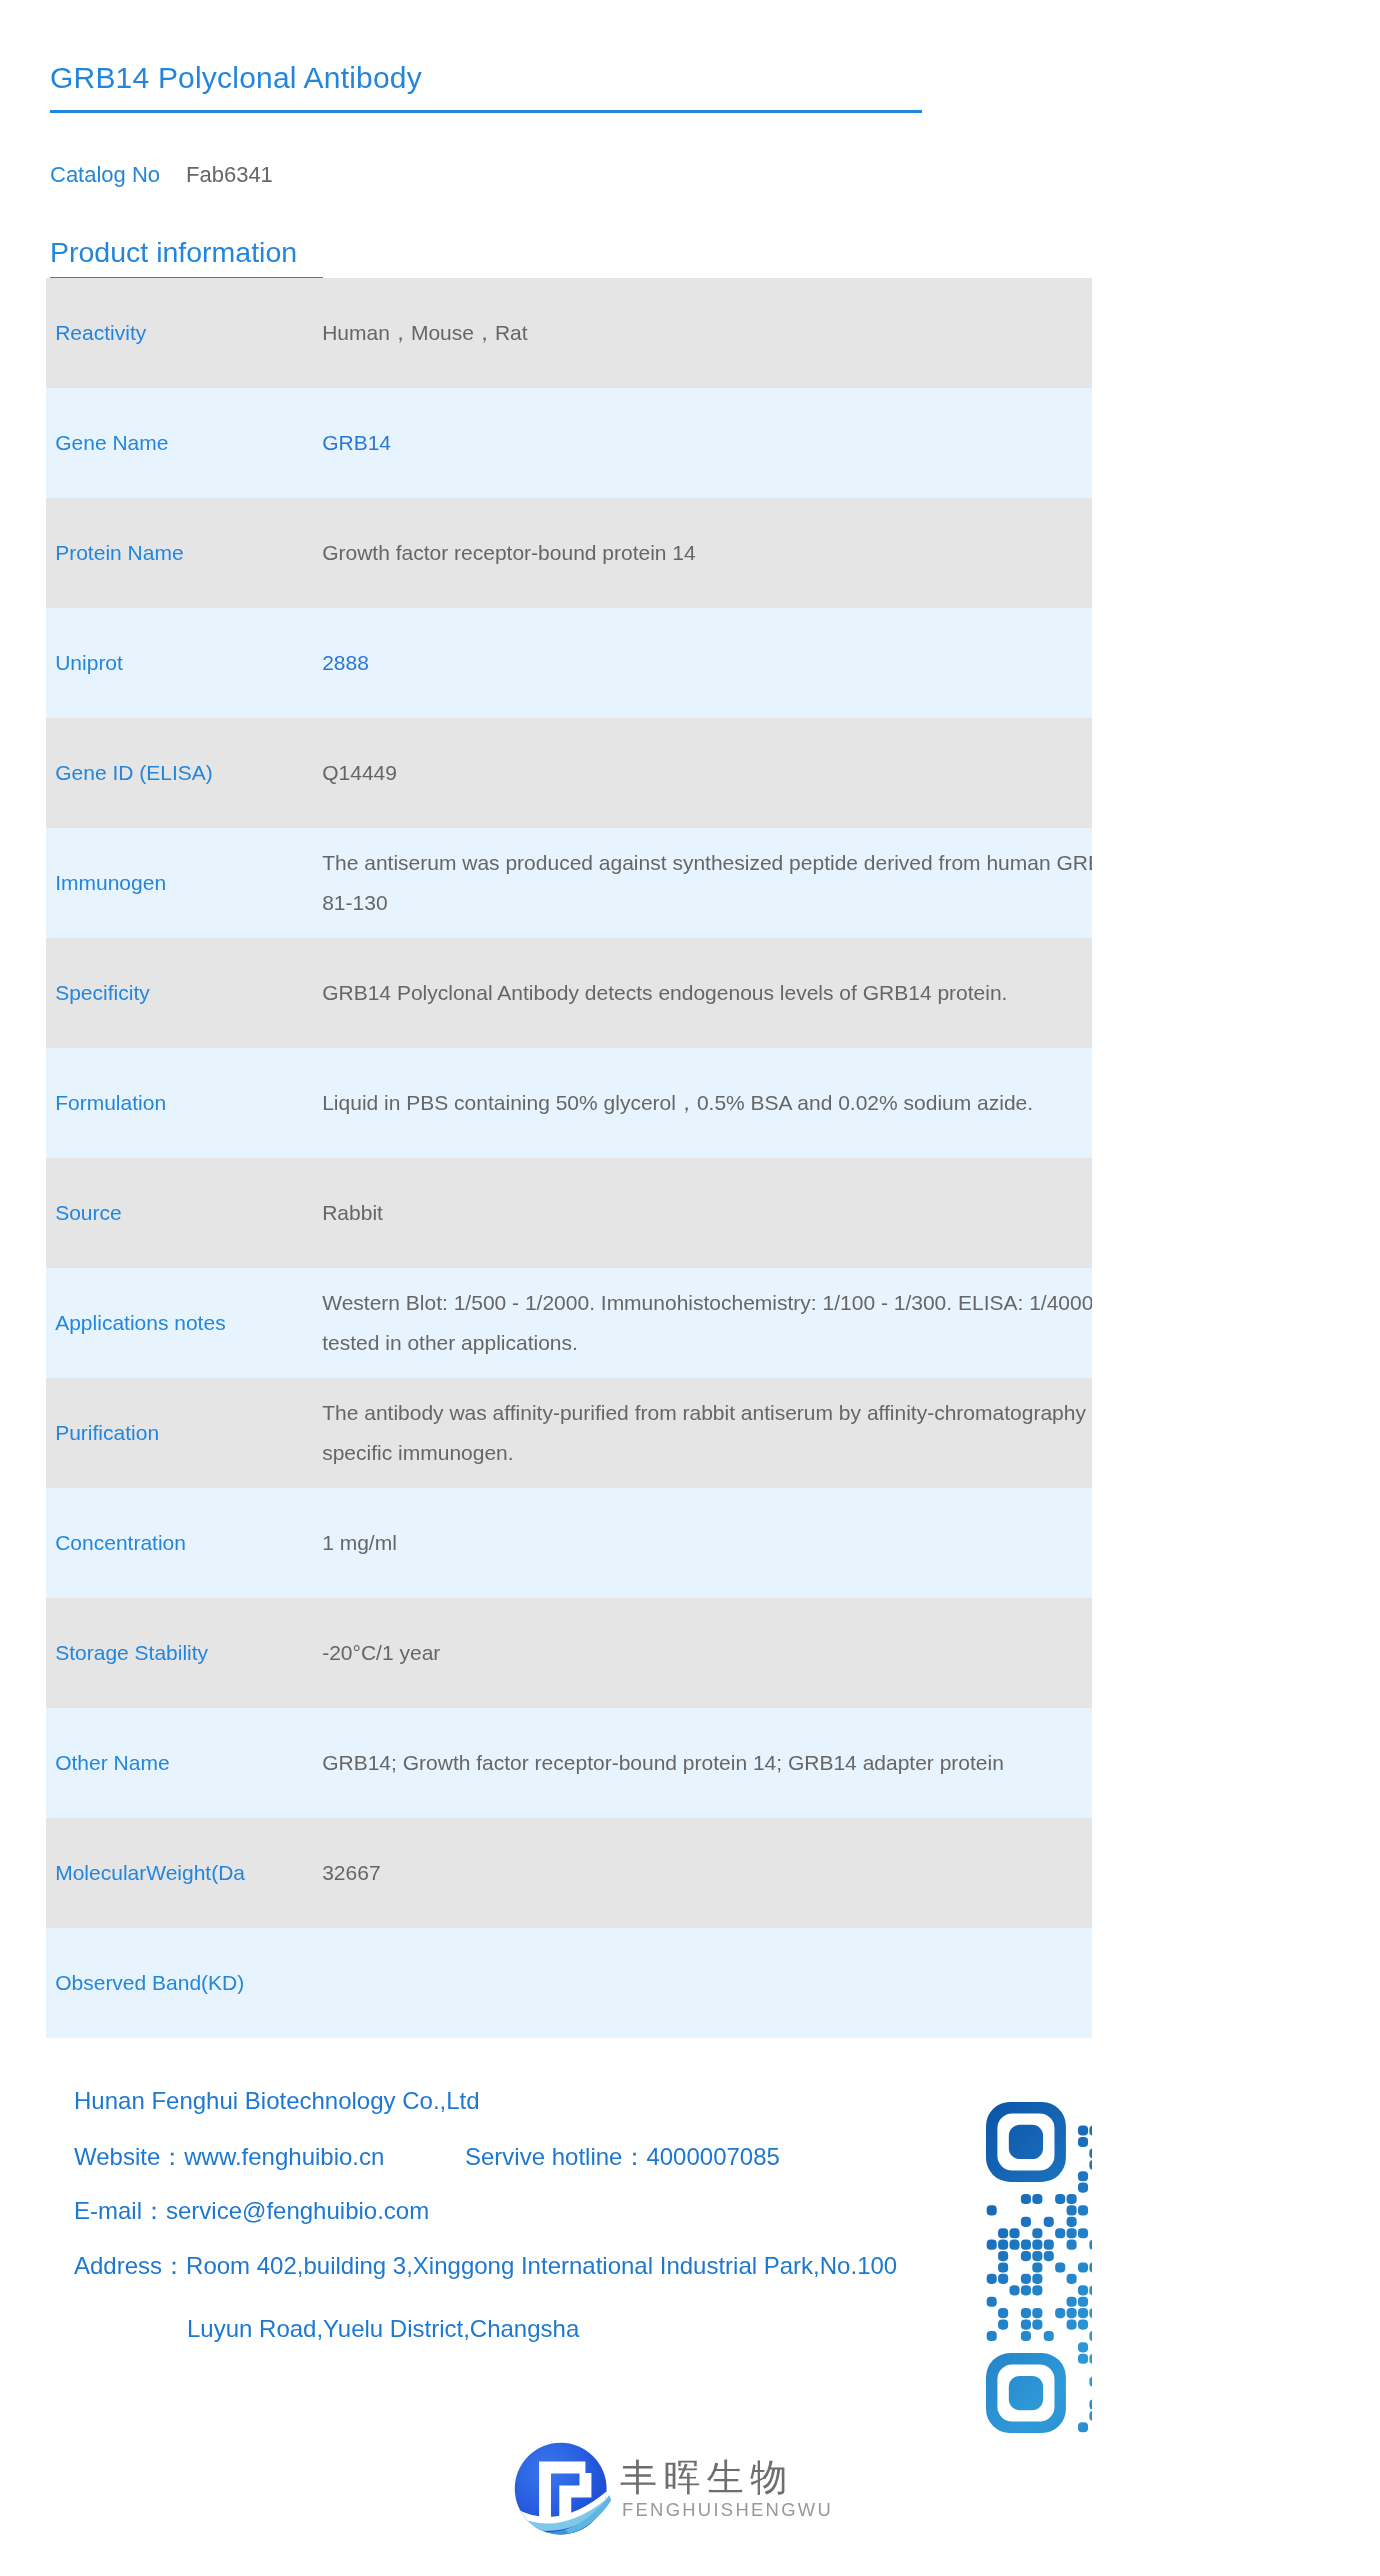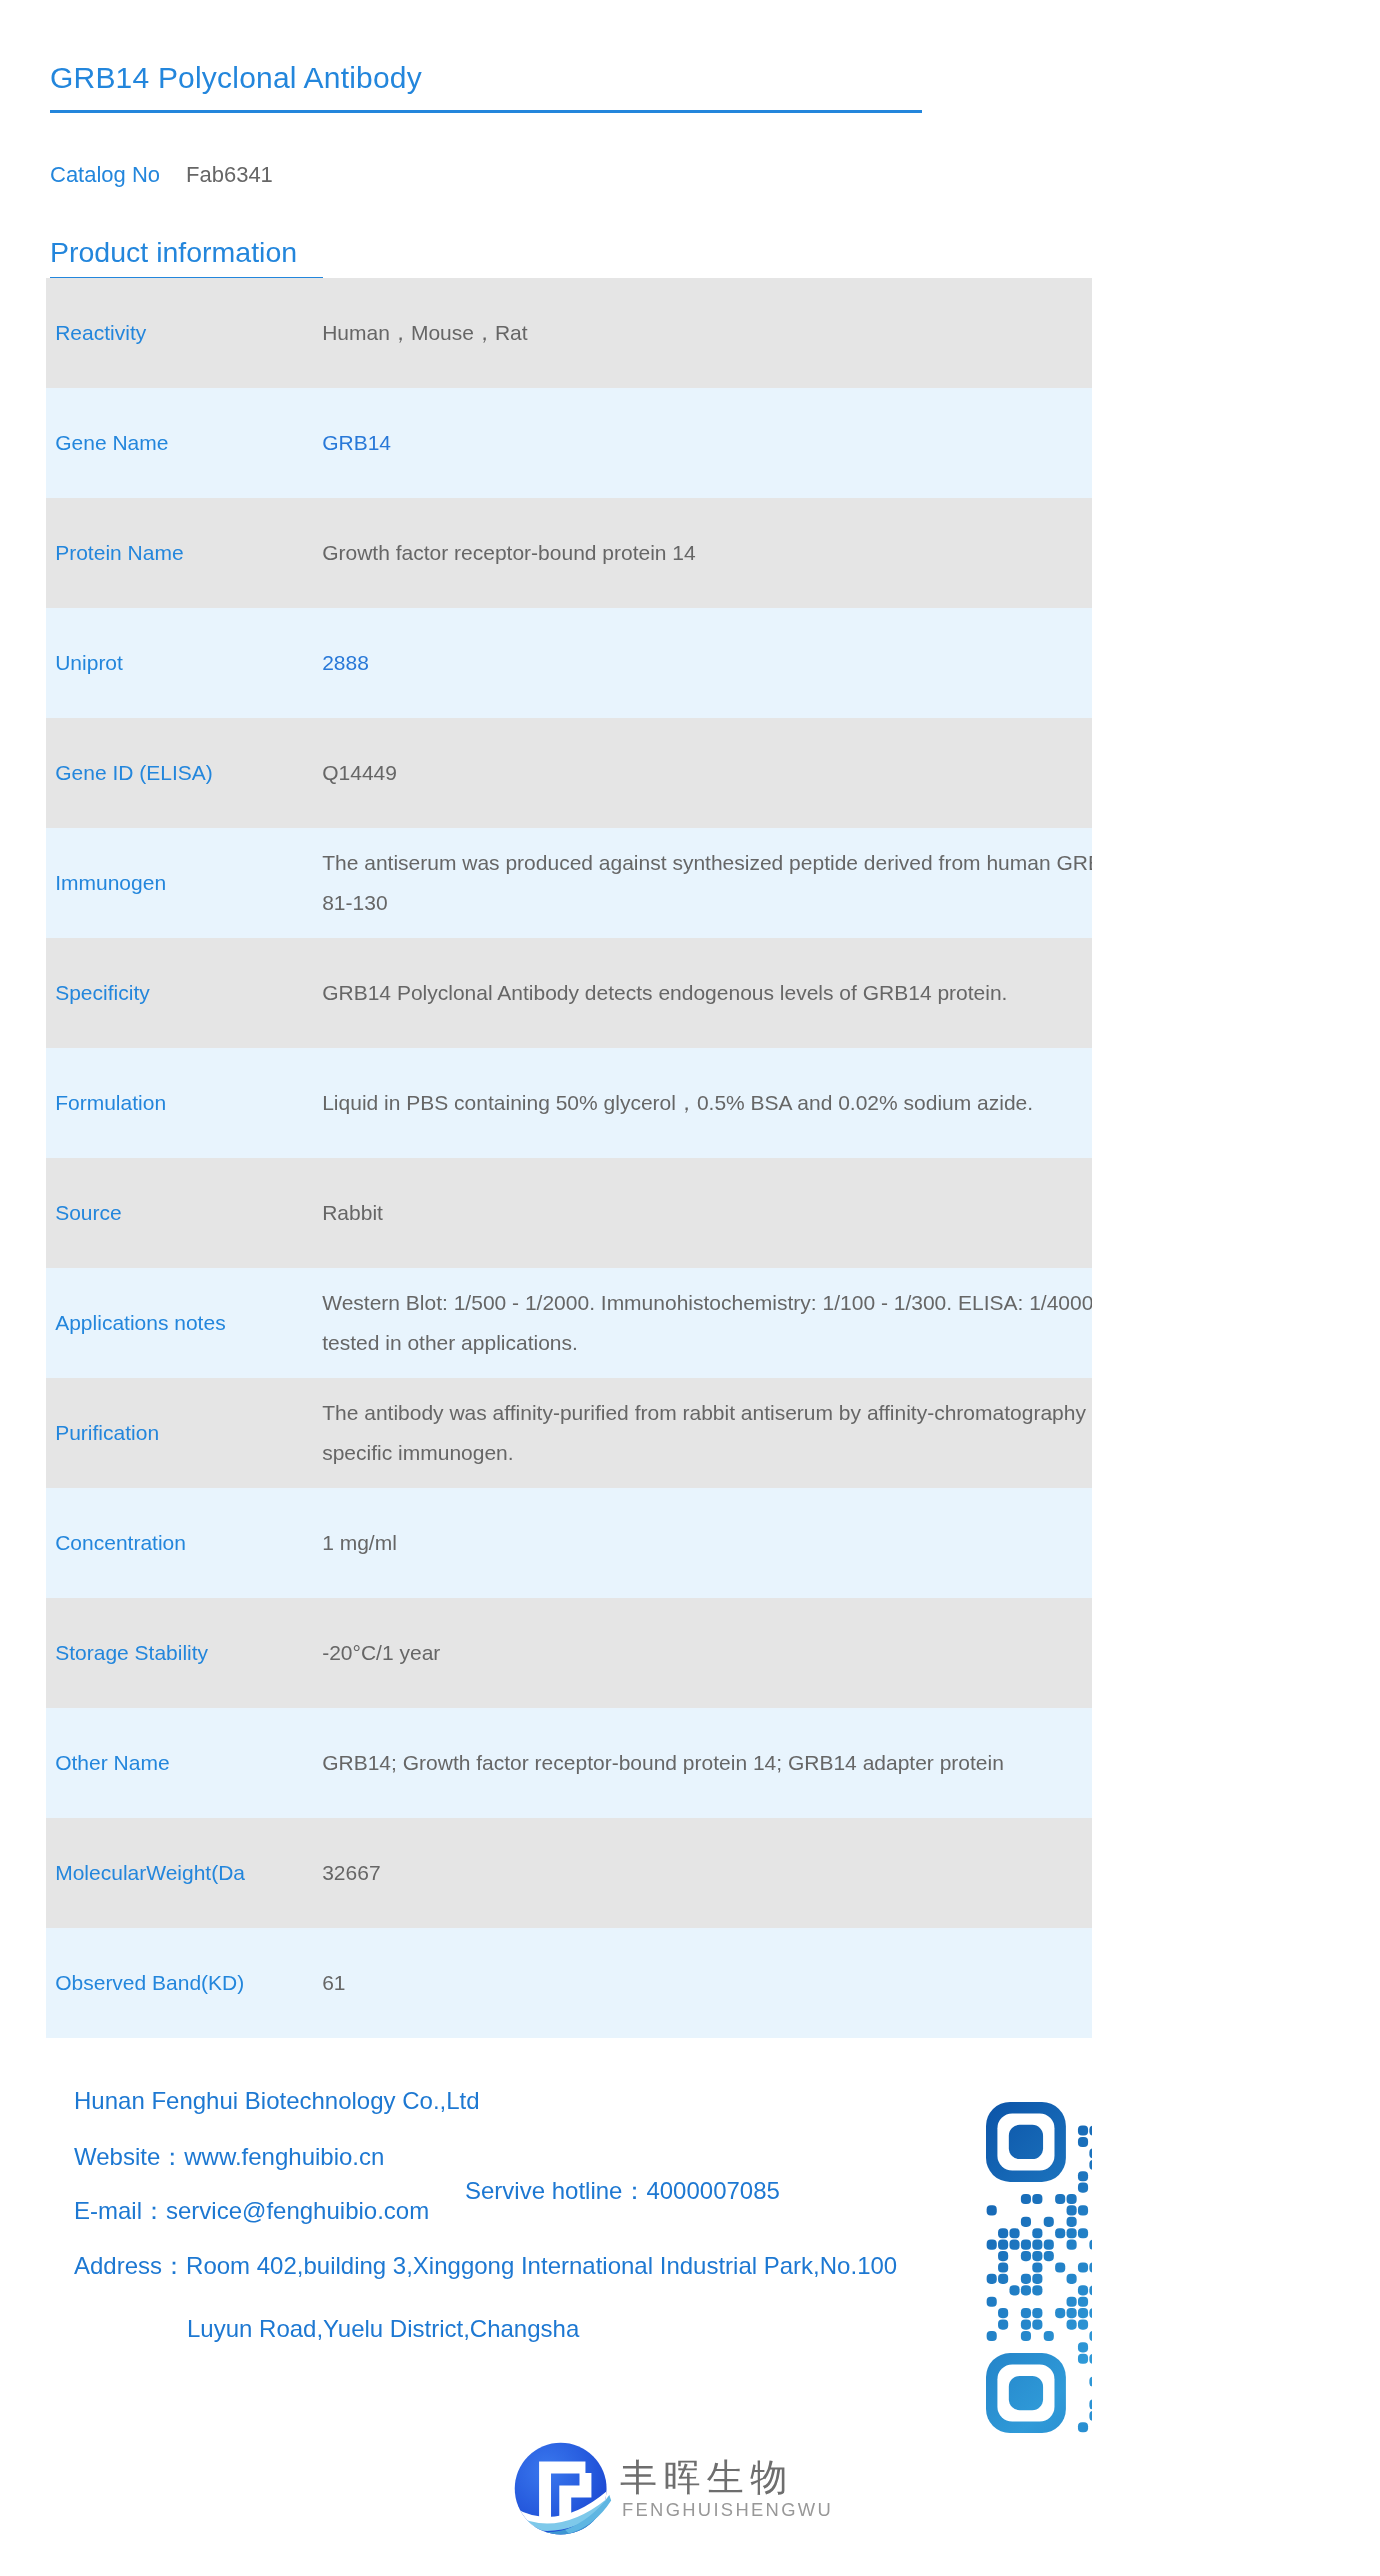--- a/index.html
+++ b/index.html
@@ -37,21 +37,21 @@
   .trow{display:flex;align-items:center;width:1288px;height:110px;padding-left:9.2px;background:#e5e5e5;}
   .trow.alt{background:var(--row-alt);}
   .tlabel{flex:0 0 267px;font-size:21px;color:var(--accent);}
   .tvalue{width:920px;font-size:21px;line-height:40px;color:var(--value-gray);}
   .tvalue.hl{color:#2878D8;}
 
   
   .f-line{position:absolute;font-size:24px;color:var(--footer-blue);white-space:nowrap;}
   #f1{left:74px;top:2087px;}
   #f2{left:74px;top:2141px;}
-  #f2b{left:465px;top:2141px;margin-top:34px;}
+  #f2b{left:465px;top:2141px;}
   #f3{left:74px;top:2195px;}
   #f4{left:74px;top:2250px;}
   #f5{left:187px;top:2315px;}
 
   
   .qr-wrap{position:absolute;left:986px;top:2102px;width:331px;height:331px;}
 
   
   .blogo-circle{position:absolute;left:512px;top:2440px;}
   .blogo-cn{position:absolute;left:620px;top:2453px;font-size:37px;font-weight:500;color:#6E6E6E;letter-spacing:6.4px;}
@@ -141,21 +141,20 @@
       <div class="trow alt">
         <div class="tlabel">Other Name</div>
         <div class="tvalue">GRB14; Growth factor receptor-bound protein 14; GRB14 adapter protein</div>
       </div>
       <div class="trow">
         <div class="tlabel">MolecularWeight(Da</div>
         <div class="tvalue">32667</div>
       </div>
       <div class="trow alt">
         <div class="tlabel">Observed Band(KD)</div>
-        <div class="tvalue">61</div>
       </div>
     </div>
 
   <div class="f-line" id="f1">Hunan Fenghui Biotechnology Co.,Ltd</div>
   <div class="f-line" id="f2">Website：www.fenghuibio.cn</div>
   <div class="f-line" id="f2b">Servive hotline：4000007085</div>
   <div class="f-line" id="f3">E-mail：service@fenghuibio.com</div>
   <div class="f-line" id="f4">Address：Room 402,building 3,Xinggong International Industrial Park,No.100</div>
   <div class="f-line" id="f5">Luyun Road,Yuelu District,Changsha</div>
 

